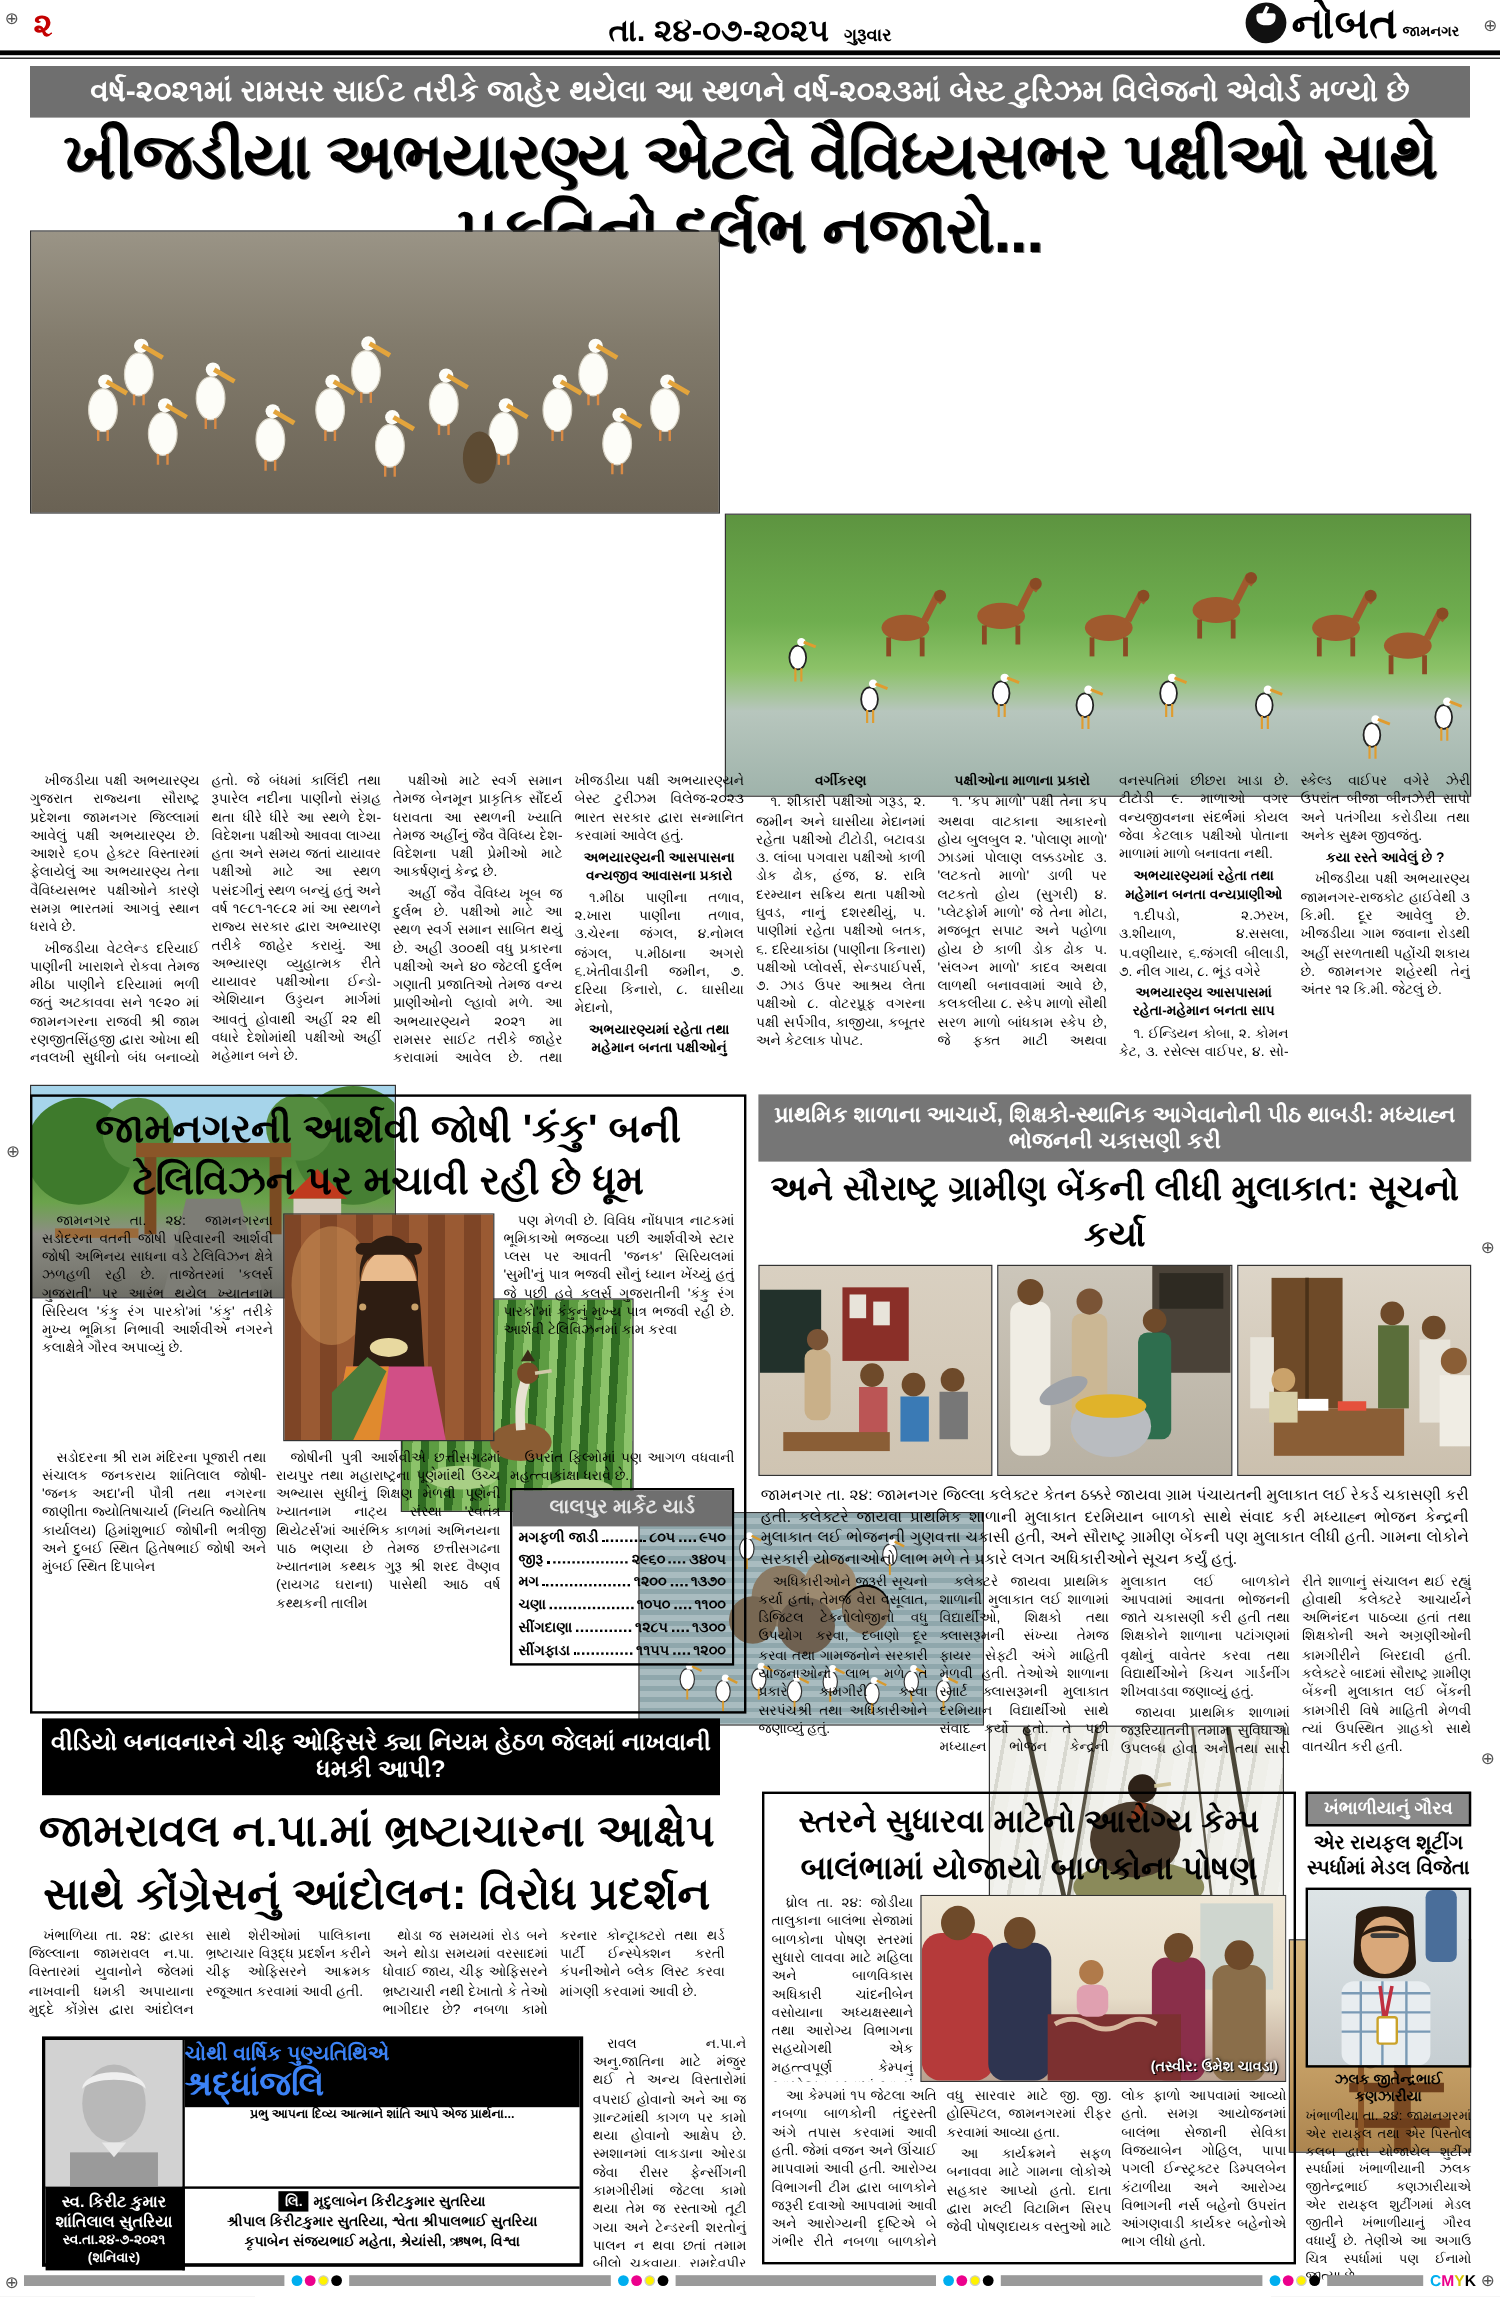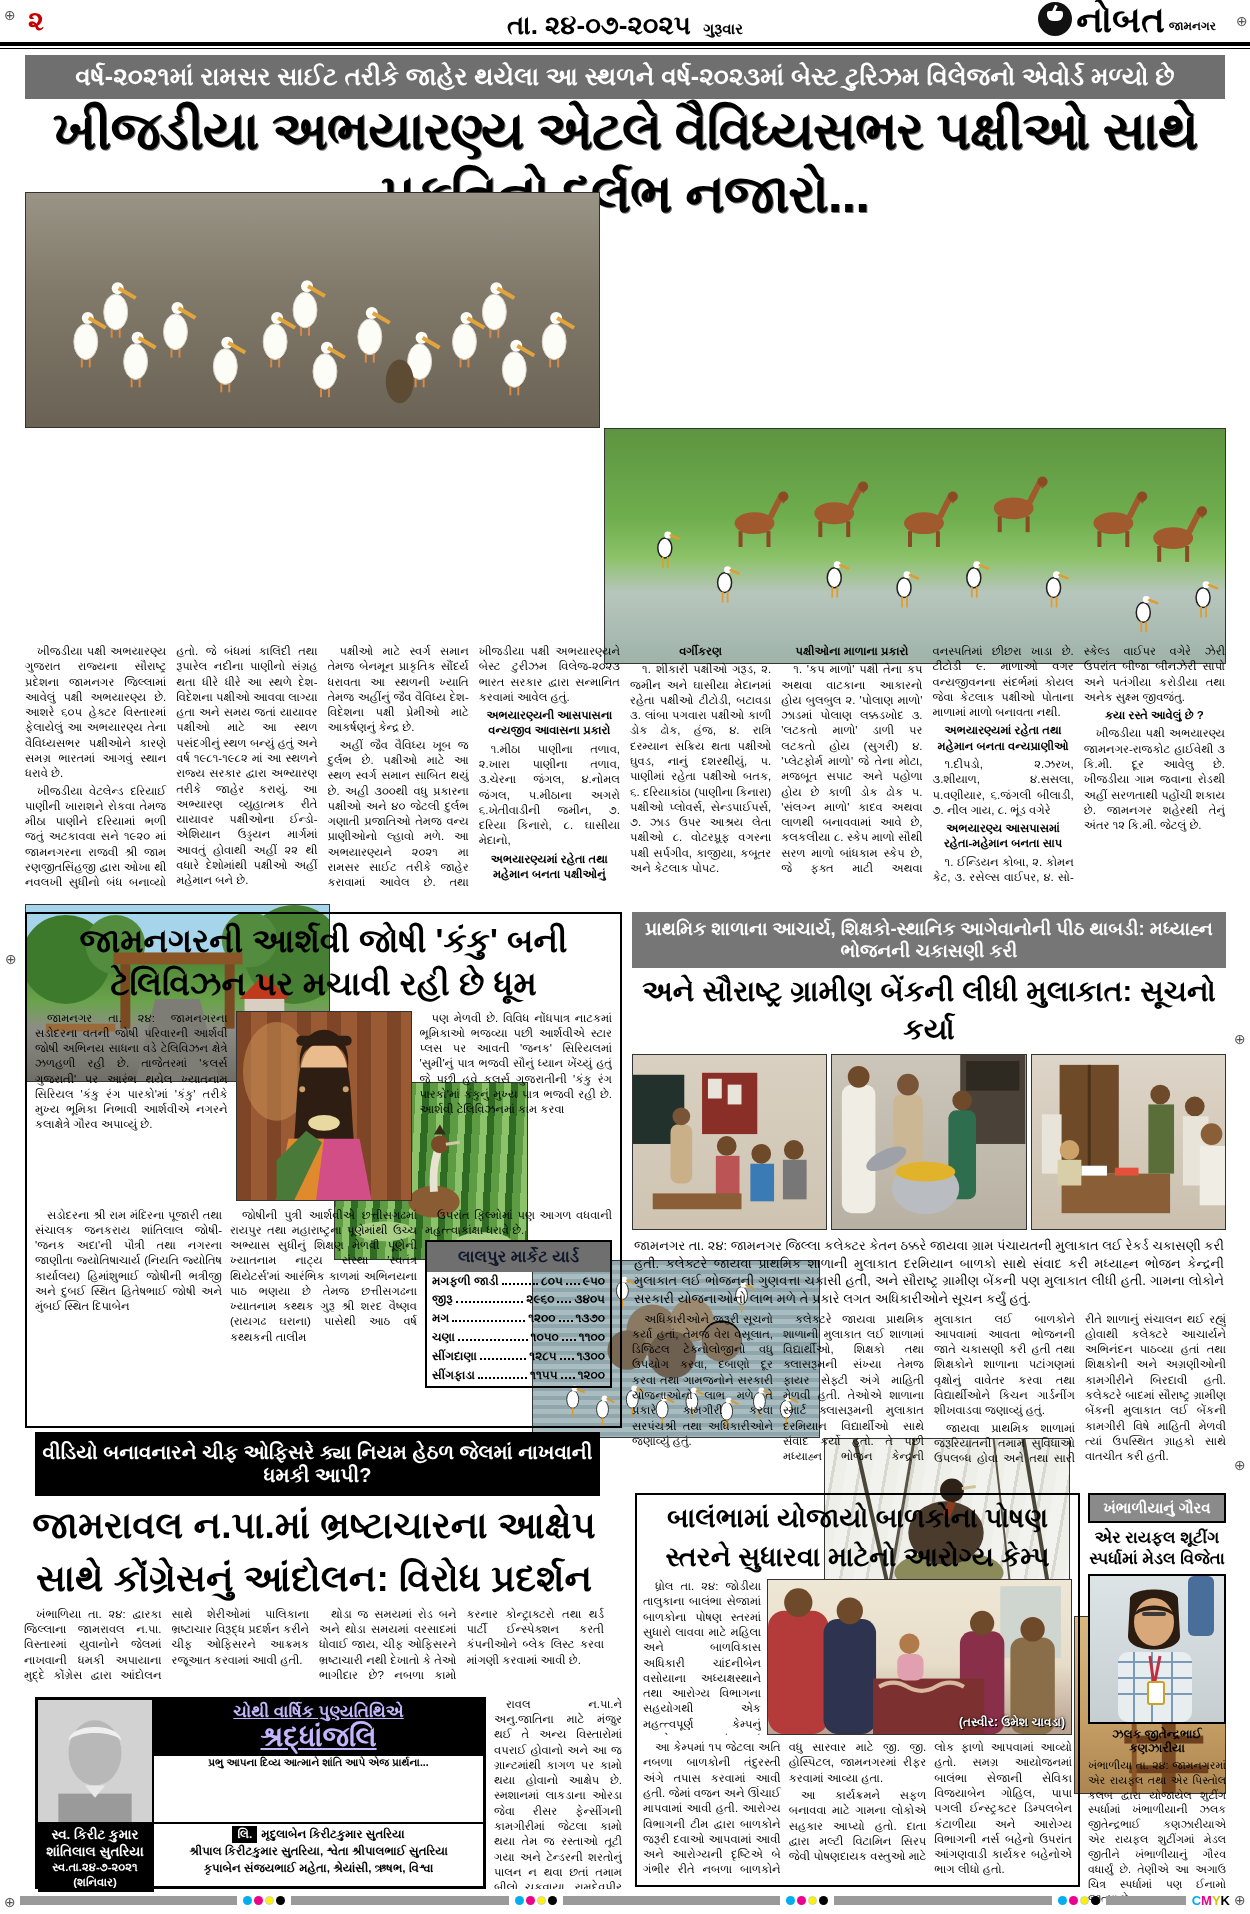--- a/index.html
+++ b/index.html
@@ -44,21 +44,21 @@
   .arshvi{left:25px;top:912px;width:597px;height:516px;border:2px solid #000;padding:4px 8px;box-sizing:border-box;}
   .gkick{background:#767676;color:#fff;text-align:center;font-size:21px;font-weight:bold;padding:6px 2px;margin:2px 22px 4px;}
   .arshvi h2{text-align:center;font-size:33px;line-height:1.22;margin:3px 0;font-weight:800;}
   .a-row1{display:flex;gap:8px;margin-top:6px;height:192px;overflow:hidden;}
   .tcol{flex:1;font-size:11.5px;line-height:1.33;text-align:justify;overflow:hidden;}
   .tcol p{margin:0;text-indent:12px;}
   .ph-actress{width:176px;height:190px;flex:0 0 auto;background:repeating-linear-gradient(90deg,#7e4526 0 14px,#9a5a33 14px 30px);}
   .a-row2{display:flex;gap:8px;margin-top:5px;height:196px;overflow:hidden;}
   
   .market{border:2px solid #000;margin-top:2px;}
-  .market-title{background:#6f6f6f;color:#0f172a;font-weight:bold;text-align:center;font-size:16.5px;padding:4px 2px;}
+  .market-title{background:#6f6f6f;color:#e5e5e5;font-weight:bold;text-align:center;font-size:16.5px;padding:4px 2px;}
   .mrow{display:flex;align-items:baseline;font-size:12px;font-weight:bold;padding:1.5px 5px;}
   .mdots{flex:1;border-bottom:2px dotted #000;margin:0 3px 3px;}
   
   .collector{left:632px;top:912px;width:594px;}
   .collector .gkick{margin:0;font-size:18.5px;}
   .collector h2{text-align:center;font-size:29px;line-height:1.3;margin:5px 0 6px;font-weight:800;}
   .cphotos{display:flex;gap:4px;height:176px;}
   .cphotos .photo{flex:1;}
   .ph-class{background:linear-gradient(#d9d0c1,#cfc4b2);}
   .ph-kitchen{background:linear-gradient(#ccc6ba,#b8b1a3);}
@@ -70,21 +70,21 @@
   .jamraval{left:0;top:1432px;width:628px;}
   .bkick{margin:0 28px 0 35px;background:#000;color:#fff;font-size:20px;font-weight:bold;text-align:center;padding:9px 2px;}
   .jamraval h2{text-align:center;font-size:37px;line-height:1.28;margin:6px 0 4px;font-weight:800;}
   .jbody{margin:0 24px;column-count:4;column-gap:10px;font-size:11.5px;line-height:1.33;text-align:justify;height:84px;overflow:hidden;}
   .jbody p{margin:0;text-indent:12px;}
   .jbottom{display:flex;gap:8px;margin:6px 6px 0 35px;height:192px;}
   .obituary{width:445px;flex:0 0 auto;border:3px solid #000;background:#fff;display:grid;
             grid-template-columns:116px 1fr;grid-template-rows:122px 1fr;}
   .ob-photo{border-right:2px solid #000;background:linear-gradient(#d8d8d8,#c2c2c2);position:relative;}
   .ob-right{display:flex;flex-direction:column;}
-  .ob-head{background:#000;color:#c4b5fd;text-align:center;padding:2px 0 3px;text-decoration:underline;}
+  .ob-head{background:#000;color:#3b82f6;padding:2px 0 3px;}
   .ob-head .s{display:block;font-size:17px;font-weight:bold;}
   .ob-head .b{display:block;font-size:28px;font-weight:800;line-height:1.1;}
   .ob-body{font-size:12.5px;font-weight:bold;text-align:center;line-height:1.25;padding:2px 4px 0;}
   .ob-prayer{font-size:10.5px;font-weight:bold;text-align:center;}
   .ob-name{border-top:2px solid #000;border-right:2px solid #000;background:#000;color:#fff;text-align:center;
            font-weight:bold;font-size:13.5px;line-height:1.25;padding:3px 1px;}
   .ob-name .sm{font-size:11.5px;display:block;}
   .ob-fam{border-top:2px solid #000;text-align:center;font-size:11.8px;font-weight:bold;line-height:1.45;padding:2px 20px;}
   .ob-li{display:inline-block;background:#000;color:#fff;padding:0 5px;font-weight:bold;margin-right:4px;}
   .jside{flex:1;font-size:11.5px;line-height:1.33;text-align:justify;overflow:hidden;}
@@ -493,22 +493,22 @@
           <div>કૃપાબેન સંજયભાઈ મહેતા, શ્રેયાંસી, ઋષભ, વિશ્વા</div>
         </div>
       </div>
       <div class="jside">
         <p>રાવલ ન.પા.ને અનુ.જાતિના માટે મંજુર થઈ તે અન્ય વિસ્તારોમાં વપરાઈ હોવાનો અને આ જ ગ્રાન્ટમાંથી કાગળ પર કામો થયા હોવાનો આક્ષેપ છે. સ્મશાનમાં લાકડાના ઓરડા જેવા રીસર ફેન્સીંગની કામગીરીમાં જેટલા કામો થયા તેમ જ રસ્તાઓ તૂટી ગયા અને ટેન્ડરની શરતોનું પાલન ન થવા છતાં તમામ બીલો ચૂકવાયા. રામદેવપીર મંદિરથી ભૂતાનાટ મંદિર સુધી રિસરફેસીંગમાં ૨૯ થી ૩૩ લાખની ગ્રાન્ટ વપરાઈ છે. રોડ ગઢવી વગેરે જોડાયા હતાં.</p>
       </div>
     </div>
   </div>
 
   <div class="abs balambha">
+    <h2>સ્તરને સુધારવા માટેનો આરોગ્ય કેમ્પ</h2>
     <h2>બાલંભામાં યોજાયો બાળકોના પોષણ</h2>
-    <h2>સ્તરને સુધારવા માટેનો આરોગ્ય કેમ્પ</h2>
     <div class="b-row">
       <div class="tcol">
           <p>ધ્રોલ તા. ૨૪: જોડીયા તાલુકાના બાલંભા સેજામાં બાળકોના પોષણ સ્તરમાં સુધારો લાવવા માટે મહિલા અને બાળવિકાસ અધિકારી ચાંદનીબેન વસોયાના અધ્યક્ષસ્થાને તથા આરોગ્ય વિભાગના સહયોગથી એક મહત્ત્વપૂર્ણ કેમ્પનું આયોજન કરવામાં આવ્યું હતું.</p>
         </div>
       <div class="photo ph-camp">
         <svg viewBox="0 0 300 150" preserveAspectRatio="none">
           <rect x="230" y="6" width="60" height="70" fill="#cfd6cf"></rect>
           <rect x="0" y="30" width="60" height="120" rx="16" fill="#b53a3a"></rect>
             <circle cx="30" cy="22" r="14" fill="#6e4a2a"></circle>
           <rect x="55" y="38" width="52" height="112" rx="14" fill="#2e3450"></rect>

